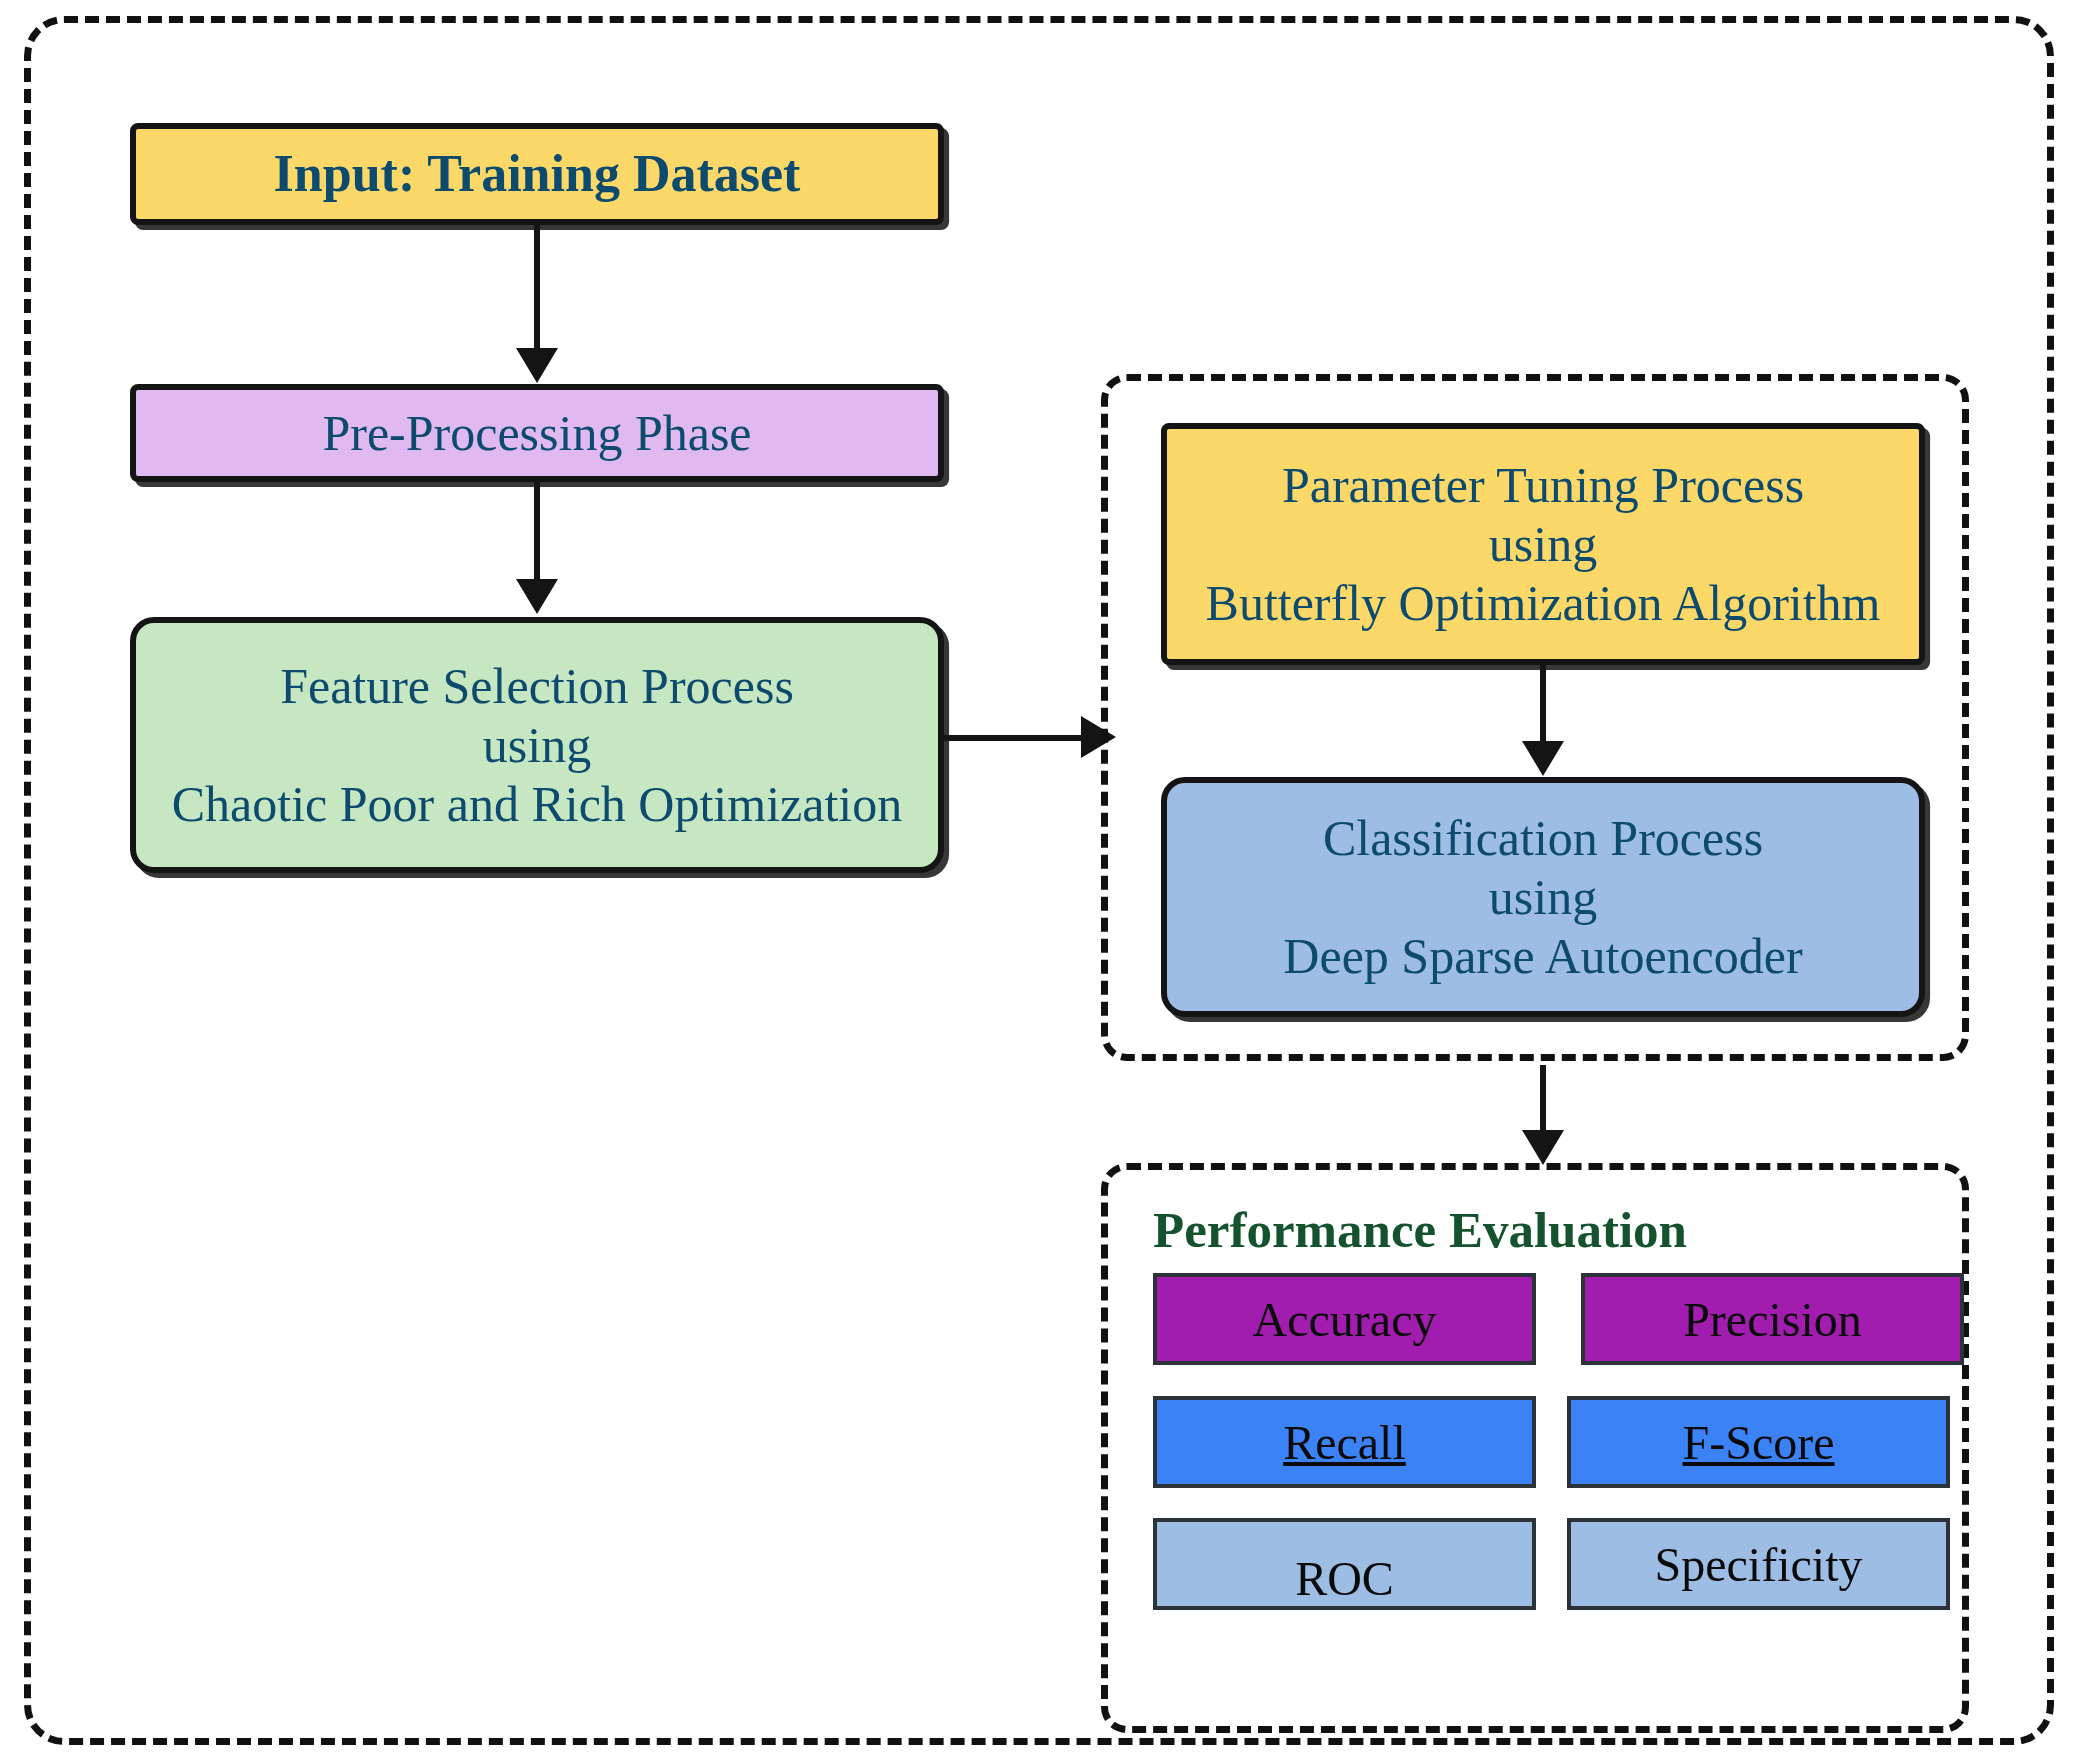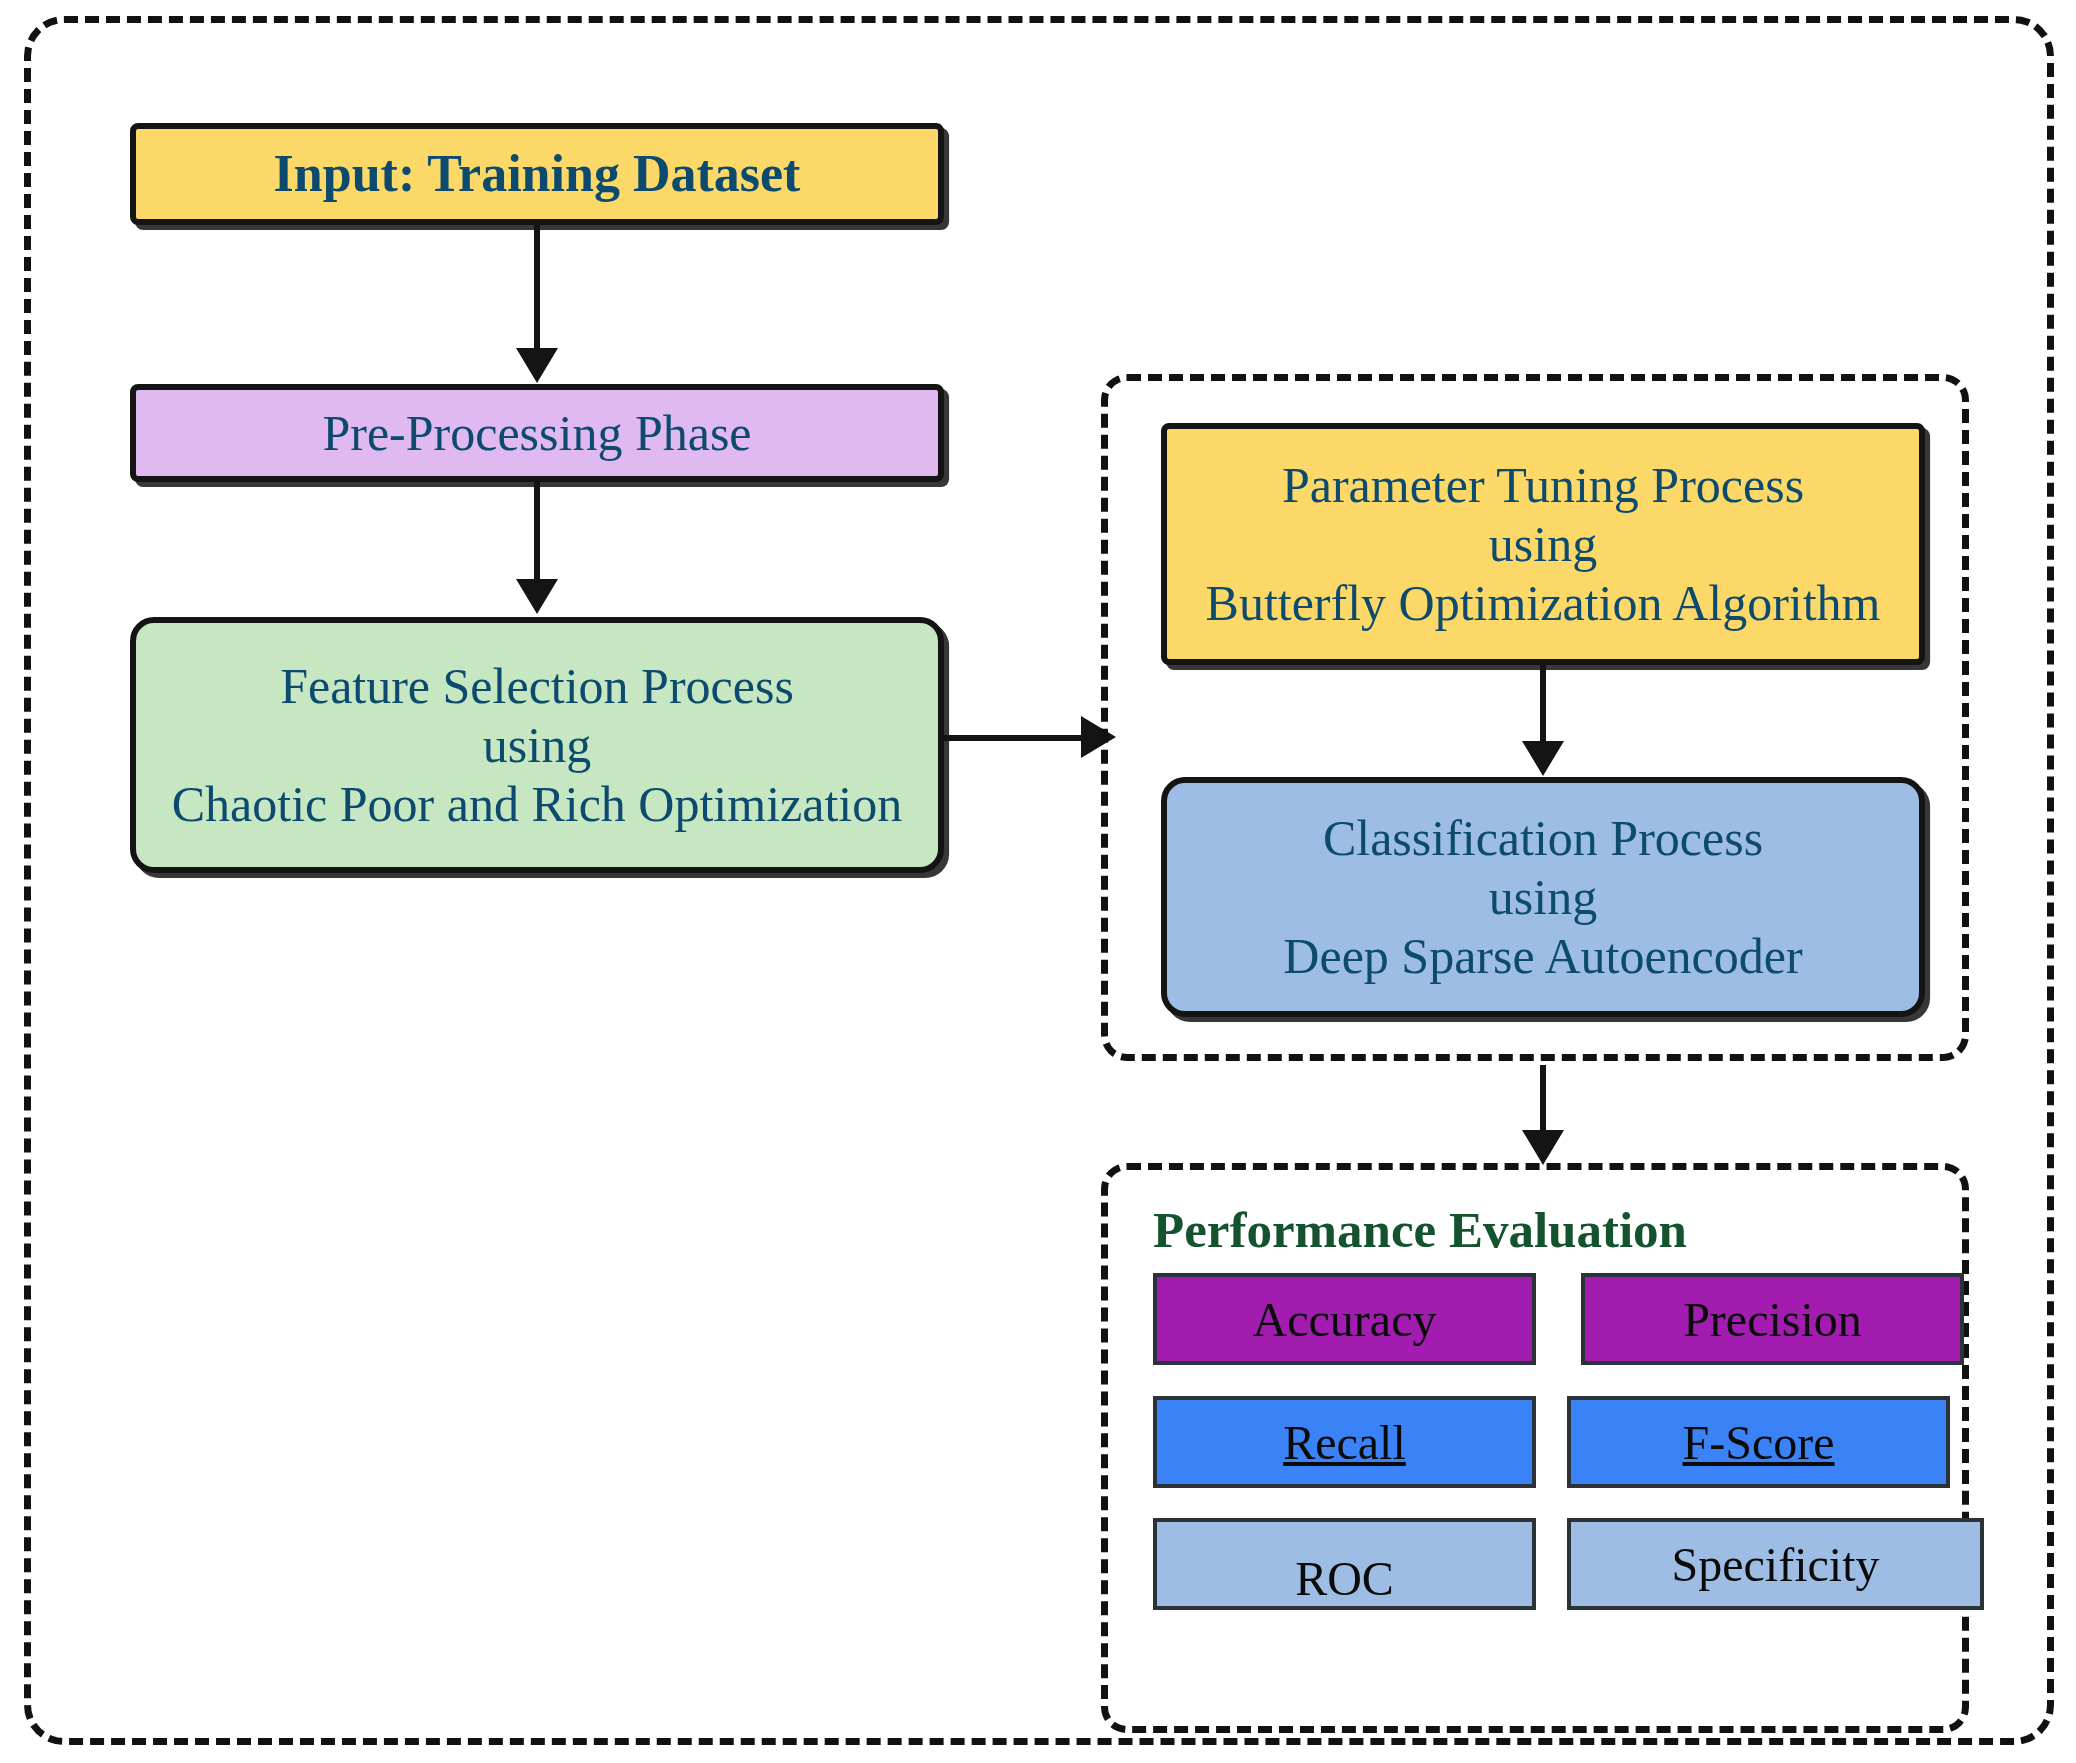--- a/index.html
+++ b/index.html
@@ -210,18 +210,18 @@
   <div class="metric m-green" style="left:1153px; top:1396px; width:383px; height:92px;">
     <span>Recall</span>
   </div>
   <div class="metric m-green" style="left:1567px; top:1396px; width:383px; height:92px;">
     <span>F-Score</span>
   </div>
 
   <div class="metric m-blue" style="left:1153px; top:1518px; width:383px; height:92px;align-items:flex-end;">
     <span>ROC</span>
   </div>
-  <div class="metric m-blue" style="left:1567px; top:1518px; width:417px; height:92px;">
+  <div class="metric m-blue" style="left:1567px; top:1518px; width:383px; height:92px;">
     <span>Specificity</span>
   </div>
 
 </div>
 
 
 </body></html>

